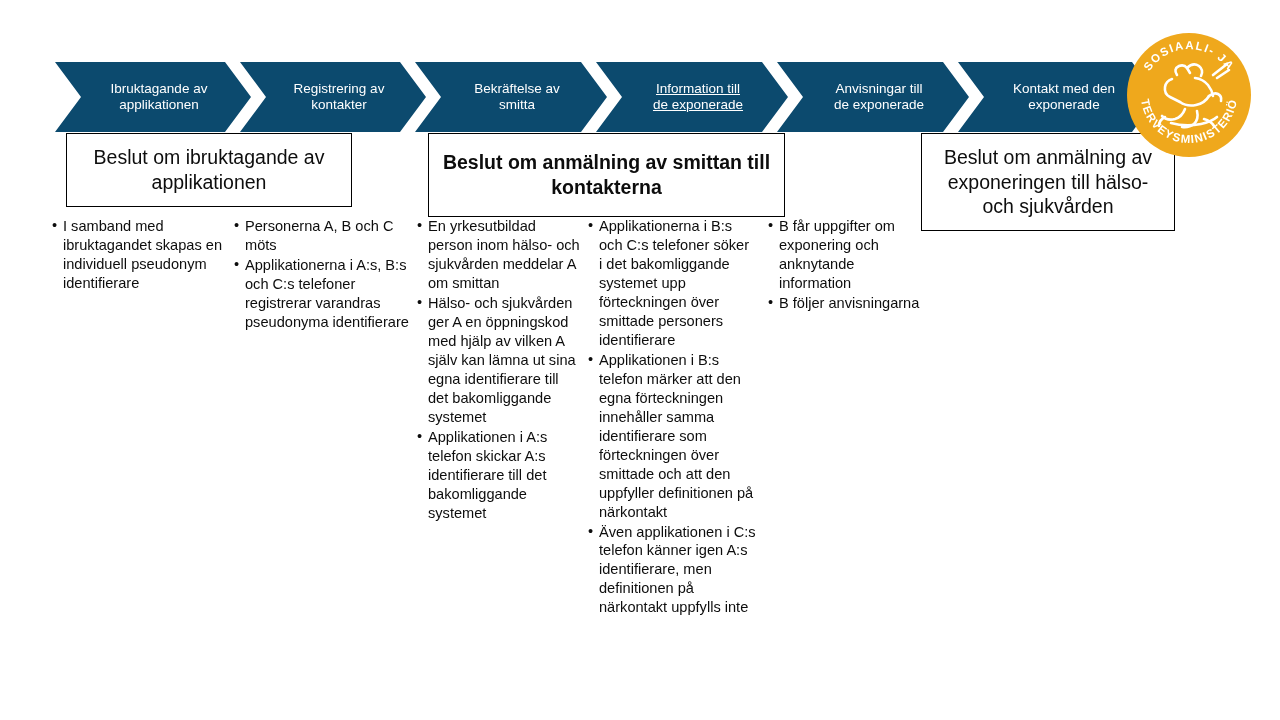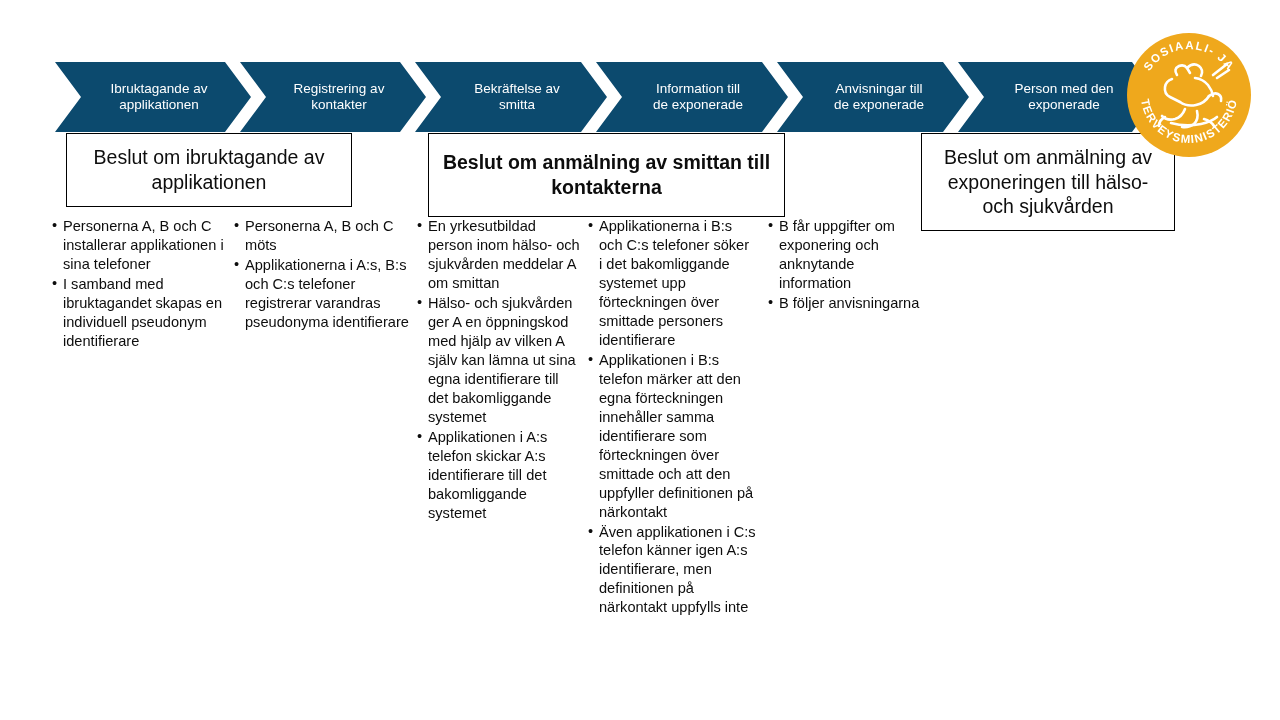--- a/index.html
+++ b/index.html
@@ -126,52 +126,51 @@
     <div class="chevron" style="left:185px; width:186px;">
       <span class="chevron-label">Registrering av
 kontakter</span>
     </div>
 
     <div class="chevron" style="left:360px; width:192px;">
       <span class="chevron-label">Bekräftelse av
 smitta</span>
     </div>
 
-    <div class="chevron" style="left:541px; width:192px;">
+    <div class="chevron" style="left:541px; width:192px;text-decoration:underline;">
       <span class="chevron-label">Information till
 de exponerade</span>
     </div>
 
     <div class="chevron" style="left:722px; width:192px;">
       <span class="chevron-label">Anvisningar till
 de exponerade</span>
     </div>
 
     <div class="chevron" style="left:903px; width:200px;">
-      <span class="chevron-label">Person med den
+      <span class="chevron-label">Kontakt med den
 exponerade</span>
     </div>
 
   </div>
 
   <div class="decision-box" style="left:66px; top:133px; width:286px; height:74px;">
     <span>Beslut om ibruktagande av applikationen</span>
   </div>
 
   <div class="decision-box" style="left:428px; top:133px; width:357px; height:84px;font-weight:bold;">
     <span>Beslut om anmälning av smittan till kontakterna</span>
   </div>
 
   <div class="decision-box" style="left:921px; top:133px; width:254px; height:98px;">
     <span>Beslut om anmälning av exponeringen till hälso- och sjukvården</span>
   </div>
 
   <div class="bullet-col" style="left:52px;  top:217px; width:178px;">
     <ul>
-      <li>Personerna A, B och C installerar applikationen i sina telefoner</li>
       <li>I samband med ibruktagandet skapas en individuell pseudonym identifierare</li>
     </ul>
   </div>
 
   <div class="bullet-col" style="left:234px; top:217px; width:180px;">
     <ul>
       <li>Personerna A, B och C möts</li>
       <li>Applikationerna i A:s, B:s och C:s telefoner registrerar varandras pseudonyma identifierare</li>
     </ul>
   </div>

